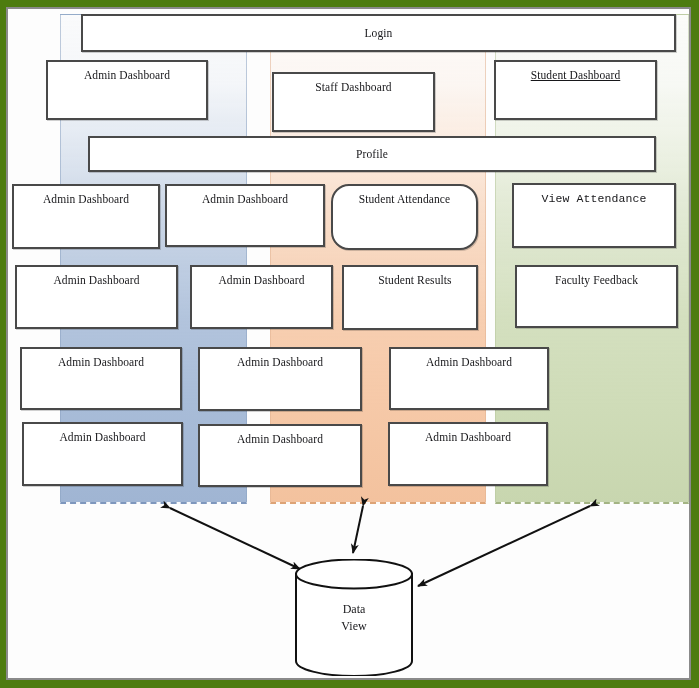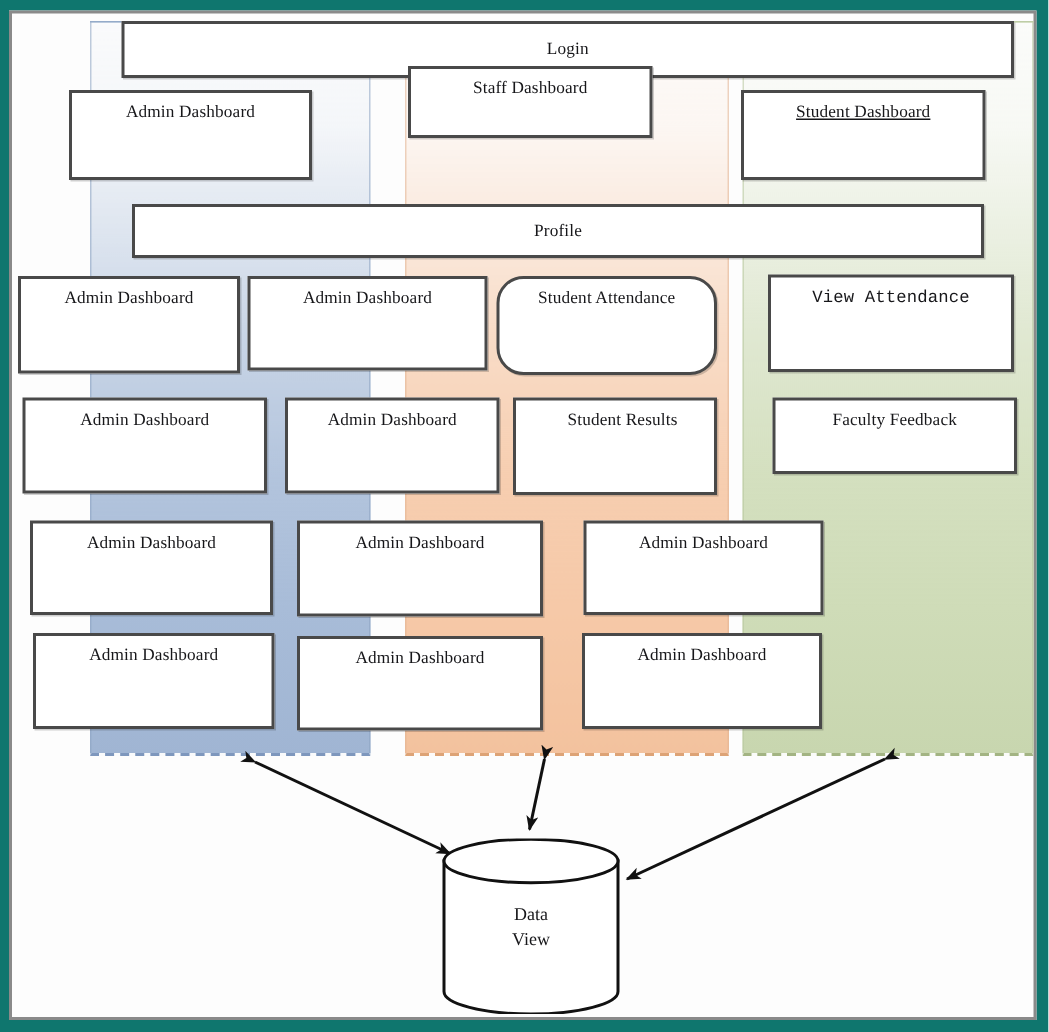--- a/index.html
+++ b/index.html
@@ -7,21 +7,21 @@
     padding: 0;
     background: #ffffff;
   }
   body {
     font-family: "Liberation Serif", "DejaVu Serif", serif;
   }
   #canvas {
     position: relative;
     width: 699px;
     height: 688px;
-    background: #0f766e;
+    background: #4d7c0f;
     overflow: hidden;
   }
   
   .outer-frame {
     position: absolute;
     left: 6px;
     top: 7px;
     width: 685px;
     height: 673px;
     border: 2px solid #8a8a8a;
@@ -126,21 +126,21 @@
   <div class="band band-orange" style="left:270px; top:14px; width:216px; height:490px;"></div>
   <div class="band band-green" style="left:495px; top:14px; width:194px; height:490px;"></div>
 
   <div class="node wide" style="left:81px; top:14px; width:595px; height:38px;">
     <span>Login</span>
   </div>
 
   <div class="node" style="left:46px; top:60px; width:162px; height:60px;">
     <span>Admin Dashboard</span>
   </div>
-  <div class="node" style="left:272px; top:44px; width:163px; height:48px;">
+  <div class="node" style="left:272px; top:72px; width:163px; height:60px;">
     <span>Staff Dashboard</span>
   </div>
   <div class="node" style="left:494px; top:60px; width:163px; height:60px;text-decoration:underline;">
     <span>Student Dashboard</span>
   </div>
 
   <div class="node wide" style="left:88px; top:136px; width:568px; height:36px;">
     <span>Profile</span>
   </div>
 
@@ -159,21 +159,21 @@
 
   <div class="node" style="left:15px; top:265px; width:163px; height:64px;">
     <span>Admin Dashboard</span>
   </div>
   <div class="node" style="left:190px; top:265px; width:143px; height:64px;">
     <span>Admin Dashboard</span>
   </div>
   <div class="node" style="left:342px; top:265px; width:136px; height:65px;padding-left:10px;">
     <span>Student Results</span>
   </div>
-  <div class="node" style="left:515px; top:265px; width:163px; height:51px;">
+  <div class="node" style="left:515px; top:265px; width:163px; height:63px;">
     <span>Faculty Feedback</span>
   </div>
 
   <div class="node" style="left:20px; top:347px; width:162px; height:63px;">
     <span>Admin Dashboard</span>
   </div>
   <div class="node" style="left:198px; top:347px; width:164px; height:64px;">
     <span>Admin Dashboard</span>
   </div>
   <div class="node" style="left:389px; top:347px; width:160px; height:63px;">

